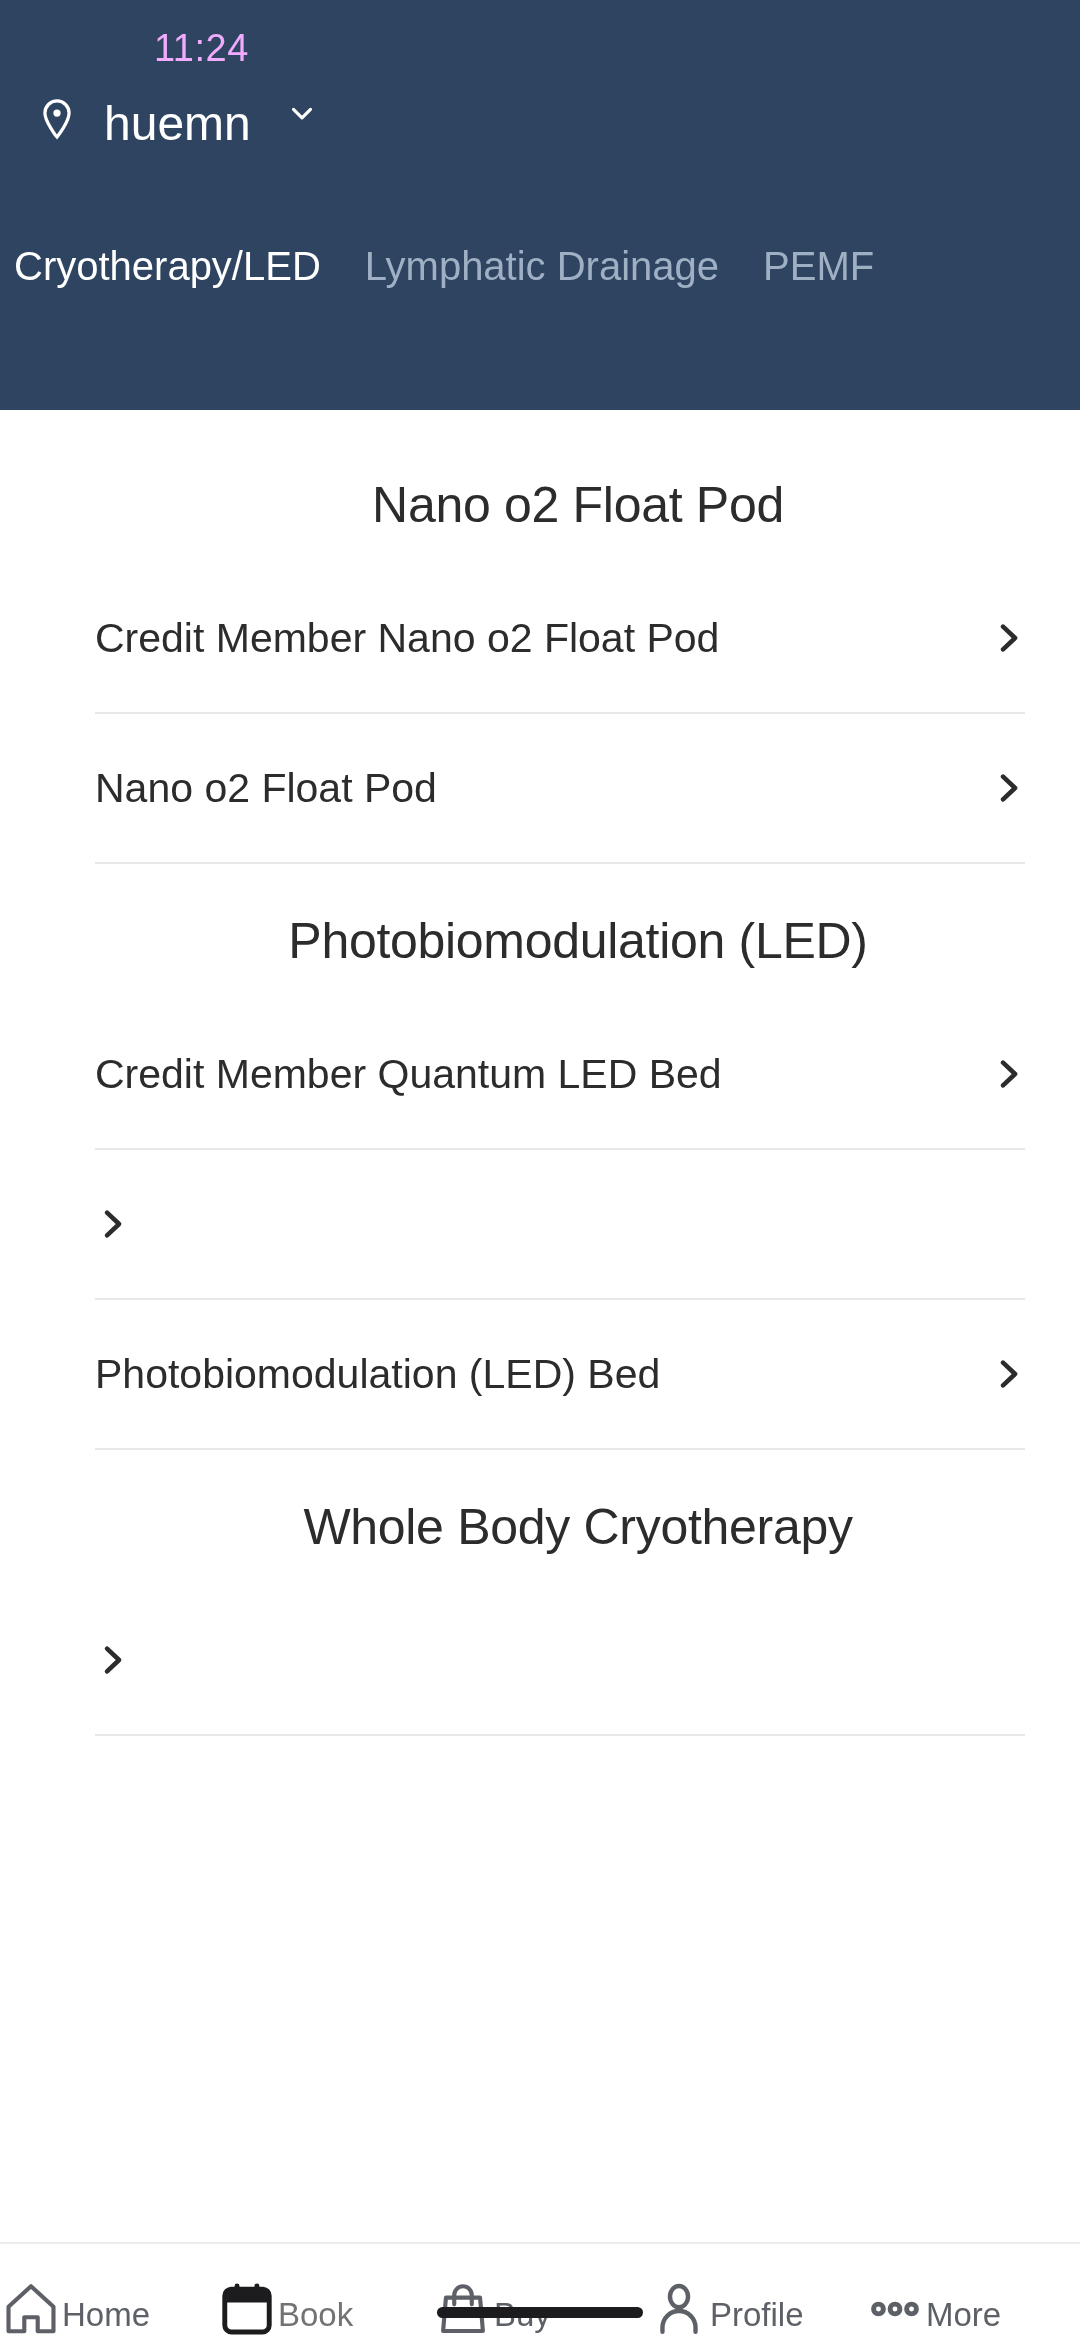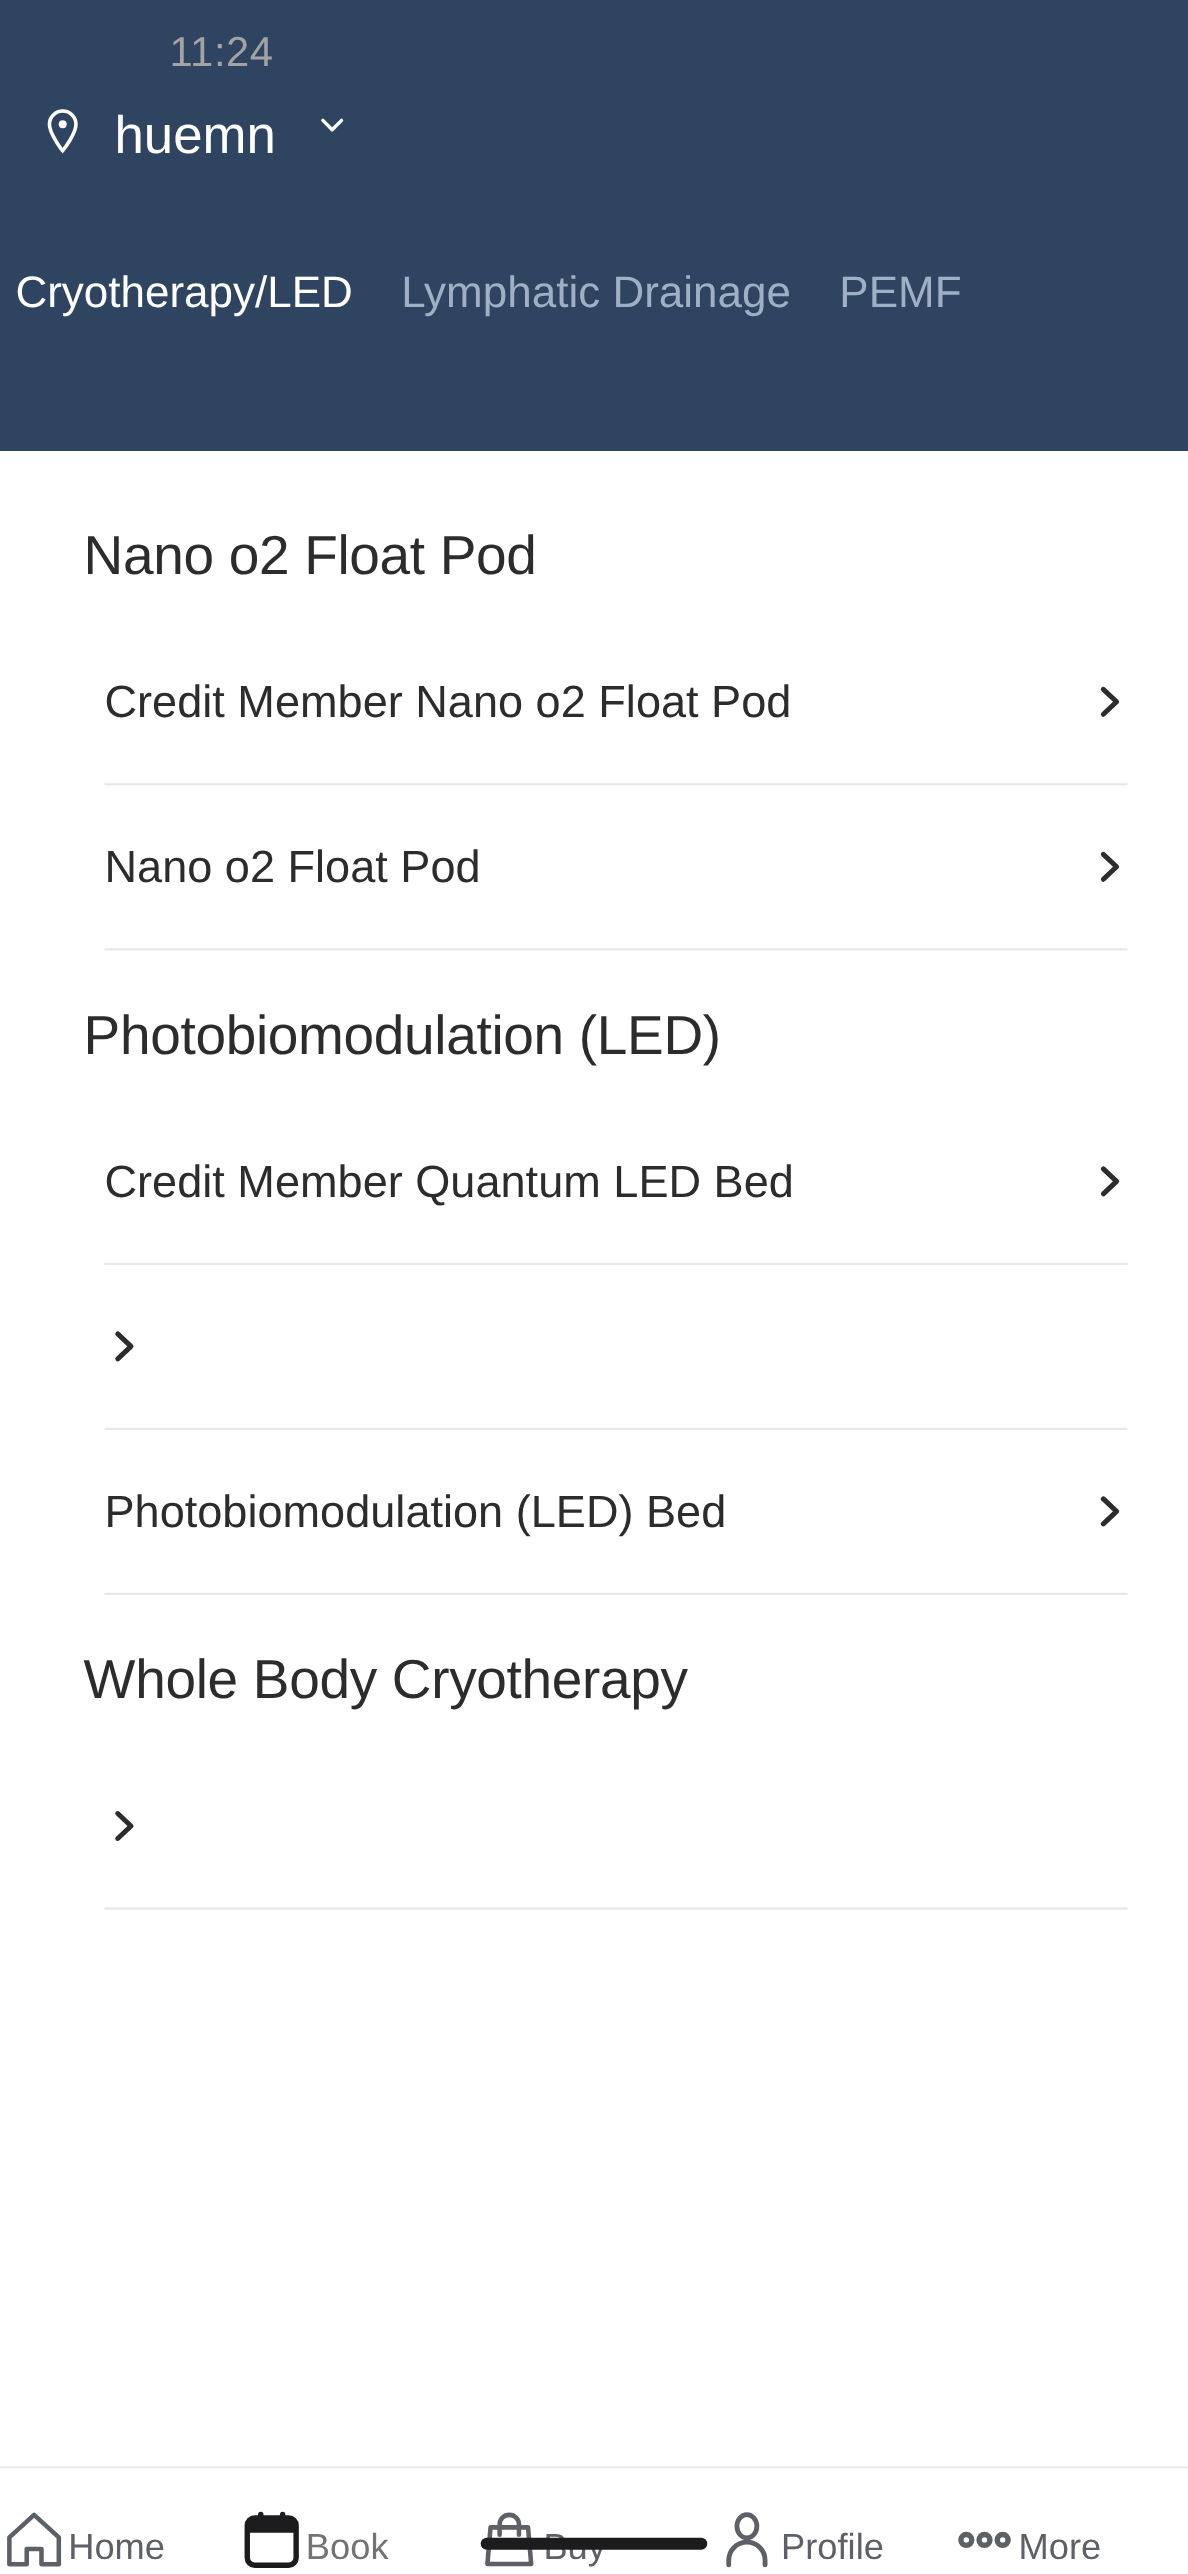--- a/index.html
+++ b/index.html
@@ -26,21 +26,21 @@
   }
 
   .status-bar {
     height: 96px;
     display: flex;
     align-items: center;
     padding-left: 154px;
   }
 
   .status-time {
-    color: #a3a3a3;
+    color: #f0abfc;
     font-size: 38px;
     letter-spacing: 0.5px;
   }
 
   .location-row {
     display: flex;
     align-items: flex-start;
     padding: 0 0 0 34px;
     height: 110px;
   }
@@ -87,20 +87,21 @@
   .tab.active {
     color: #ffffff;
   }
 
   
   .content {
     flex: 1 1 auto;
     background: #ffffff;
     overflow: hidden;
     padding-top: 18px;
+    text-align: center;
   }
 
   .section-title {
     font-size: 50px;
     color: #2c2c2c;
     font-weight: 400;
     padding: 48px 0 30px 76px;
     letter-spacing: -0.3px;
   }
 

